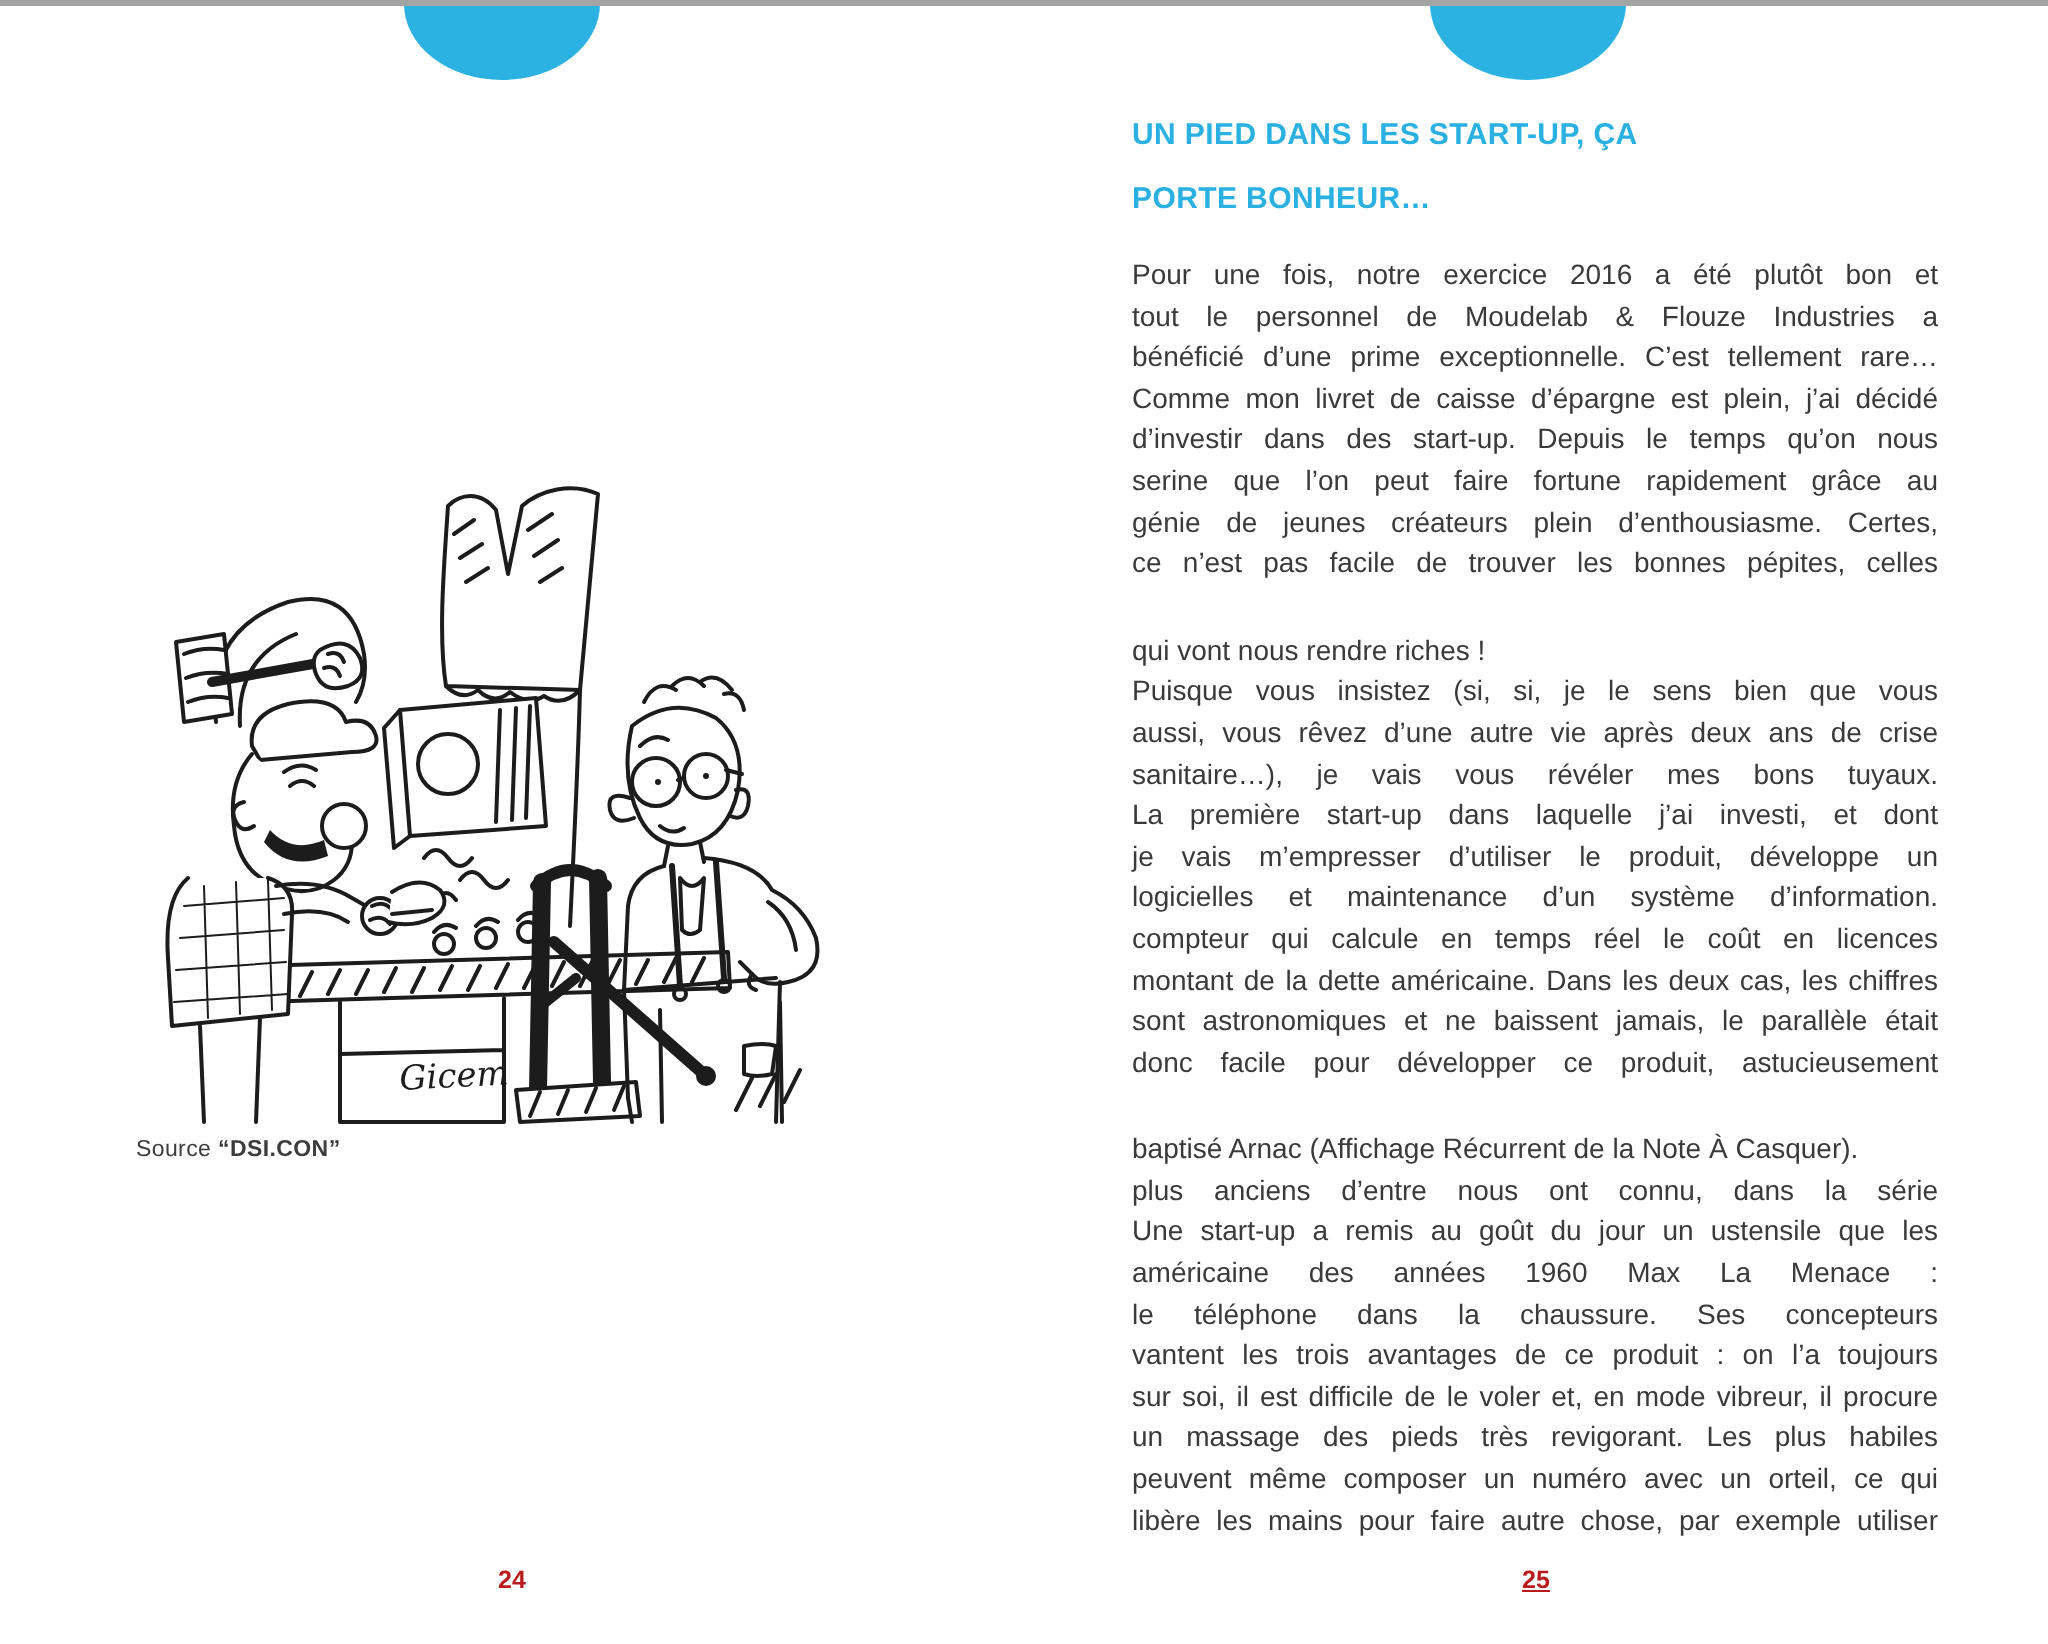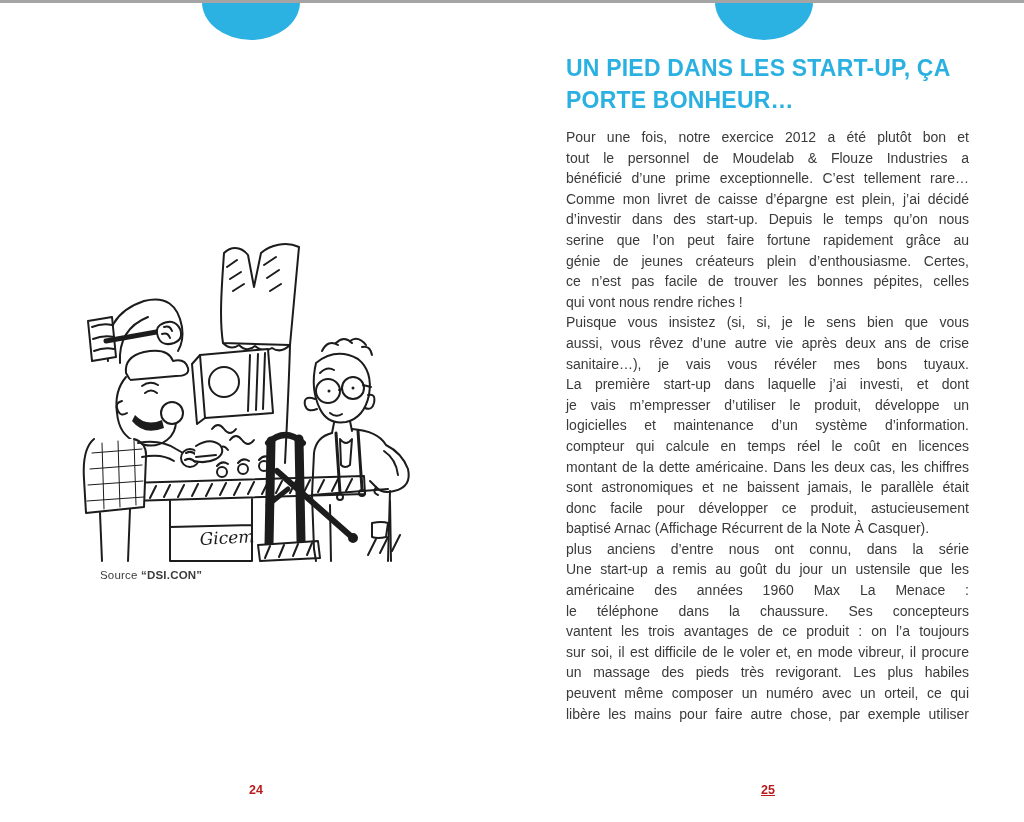--- a/index.html
+++ b/index.html
@@ -6,35 +6,35 @@
   body{
     width:1024px;height:822px;position:relative;background:#ffffff;
     font-family:"Liberation Sans",sans-serif;overflow:hidden;
   }
   .top-rule{position:absolute;top:0;left:0;width:1024px;height:3px;background:#a4a4a4;z-index:5;}
   .deco-circle{position:absolute;top:-36px;width:98px;height:76px;border-radius:50%;background:#2bb2e2;z-index:2;}
   .deco-circle.left{left:202px;}
   .deco-circle.right{left:715px;}
 
   .cartoon{position:absolute;left:72px;top:243px;width:382px;height:322px;}
-  .caption{position:absolute;left:68px;top:569px;font-size:11.5px;color:#3c3c3c;letter-spacing:.2px;margin-left:32px;}
+  .caption{position:absolute;left:68px;top:569px;font-size:11.5px;color:#3c3c3c;letter-spacing:.2px;}
   .caption b{font-weight:bold;}
 
   .title{
     position:absolute;left:566px;top:52px;width:412px;
-    font-size:23px;line-height:32px;font-weight:800;color:#2bb1e1;
+    font-size:15px;line-height:32px;font-weight:800;color:#2bb1e1;
     letter-spacing:.2px;
   }
   .body-text{position:absolute;left:566px;top:127px;width:403px;color:#3a3a3a;font-size:14px;}
   .line{
     line-height:20.6px;height:20.6px;
     text-align:justify;text-align-last:justify;
     white-space:normal;
   }
-  .line.flush{text-align-last:left;}
+  .line.flush{text-align-last:left;margin-top:23px;}
 
   .pageno{position:absolute;top:783px;width:512px;text-align:center;
     font-size:12.5px;font-weight:bold;color:#b91c1c;}
   .pageno.left{left:0;}
   .pageno.right{left:512px;text-decoration:underline;}
 </style>
 </head>
 <body>
 
 <div class="top-rule"></div>
@@ -141,21 +141,21 @@
 </div>
 
 <div class="pageno left">24</div>
 
 <div class="title">
   <div>UN PIED DANS LES START-UP, ÇA</div>
   <div>PORTE BONHEUR…</div>
 </div>
 
 <div class="body-text">
-    <div class="line">Pour une fois, notre exercice 2012 a été plutôt bon et</div>
+    <div class="line">Pour une fois, notre exercice 2016 a été plutôt bon et</div>
     <div class="line">tout le personnel de Moudelab &amp; Flouze Industries a</div>
     <div class="line">bénéficié d’une prime exceptionnelle. C’est tellement rare…</div>
     <div class="line">Comme mon livret de caisse d’épargne est plein, j’ai décidé</div>
     <div class="line">d’investir dans des start-up. Depuis le temps qu’on nous</div>
     <div class="line">serine que l’on peut faire fortune rapidement grâce au</div>
     <div class="line">génie de jeunes créateurs plein d’enthousiasme. Certes,</div>
     <div class="line">ce n’est pas facile de trouver les bonnes pépites, celles</div>
     <div class="line flush">qui vont nous rendre riches !</div>
     <div class="line">Puisque vous insistez (si, si, je le sens bien que vous</div>
     <div class="line">aussi, vous rêvez d’une autre vie après deux ans de crise</div>

